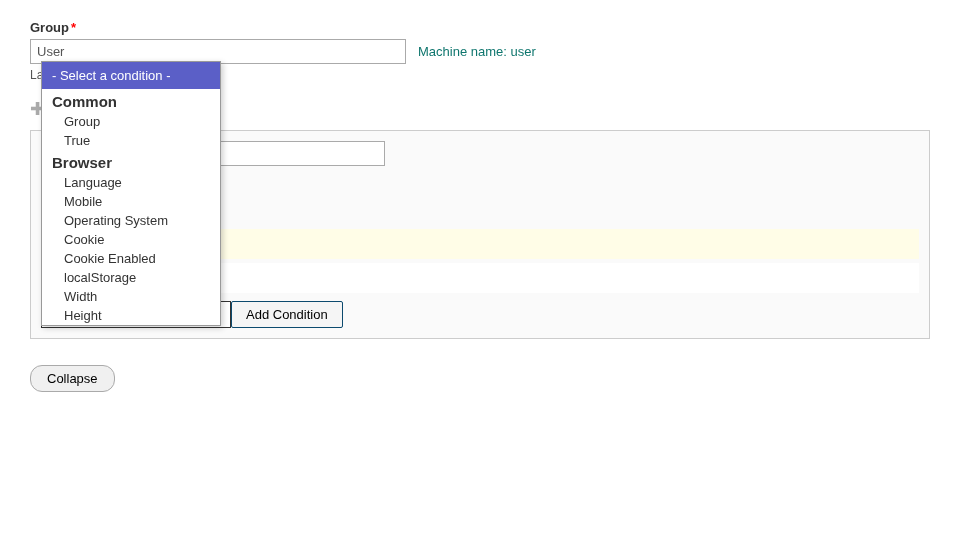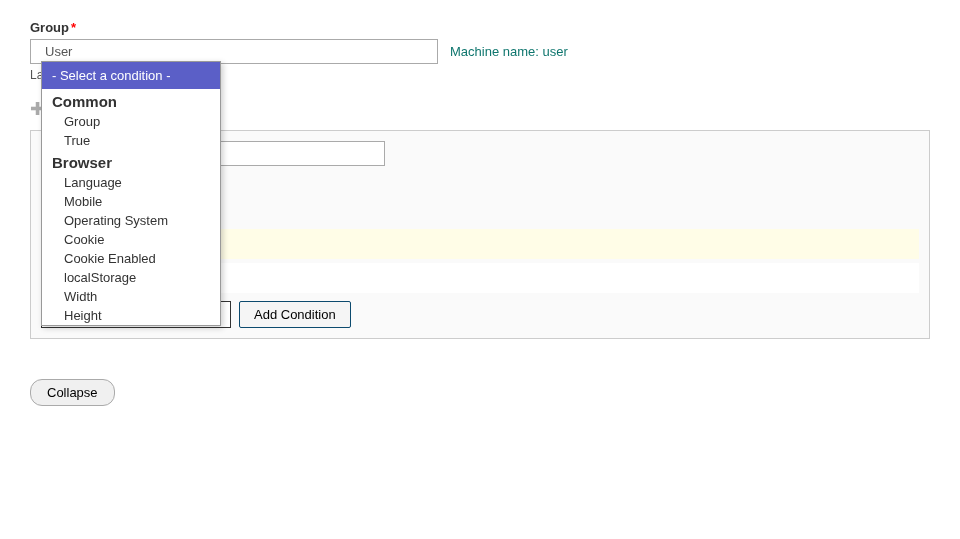--- a/index.html
+++ b/index.html
@@ -30,22 +30,22 @@
       margin-left: 2px;
     }
 
     .input-row {
       display: flex;
       align-items: center;
       gap: 12px;
     }
 
     .text-input {
-      width: 408px;
-      padding: 4px 14px;
+      width: 376px;
+      padding: 4px 6px;
       border: 1px solid #aaa;
       font-size: 13px;
       color: #555;
     }
 
     .machine-name {
       color: #0f766e;
       font-size: 13px;
     }
 
@@ -131,21 +131,21 @@
     .green-bar {
       background: #fff;
       border-left: 4px solid #4caf50;
       min-height: 30px;
       margin-bottom: 8px;
     }
 
     .bottom-controls {
       display: flex;
       align-items: center;
-      gap: 8px;
+      gap: 0;
       position: relative;
     }
 
     
     .select-wrapper {
       position: relative;
       display: inline-block;
     }
 
     .condition-select {
@@ -209,21 +209,21 @@
     }
 
     .collapse-btn {
       display: inline-block;
       padding: 5px 16px;
       border: 1px solid #aaa;
       background: #f0f0f0;
       font-size: 13px;
       cursor: pointer;
       border-radius: 12px;
-      margin-top: 20px;
+      margin-top: 6px;
     }
   </style>
 </head>
 <body>
 
 <div class="page-wrapper">
 
   <div class="label-section">
     <div class="field-label">
       <span>Group</span><span class="required-star">*</span>

